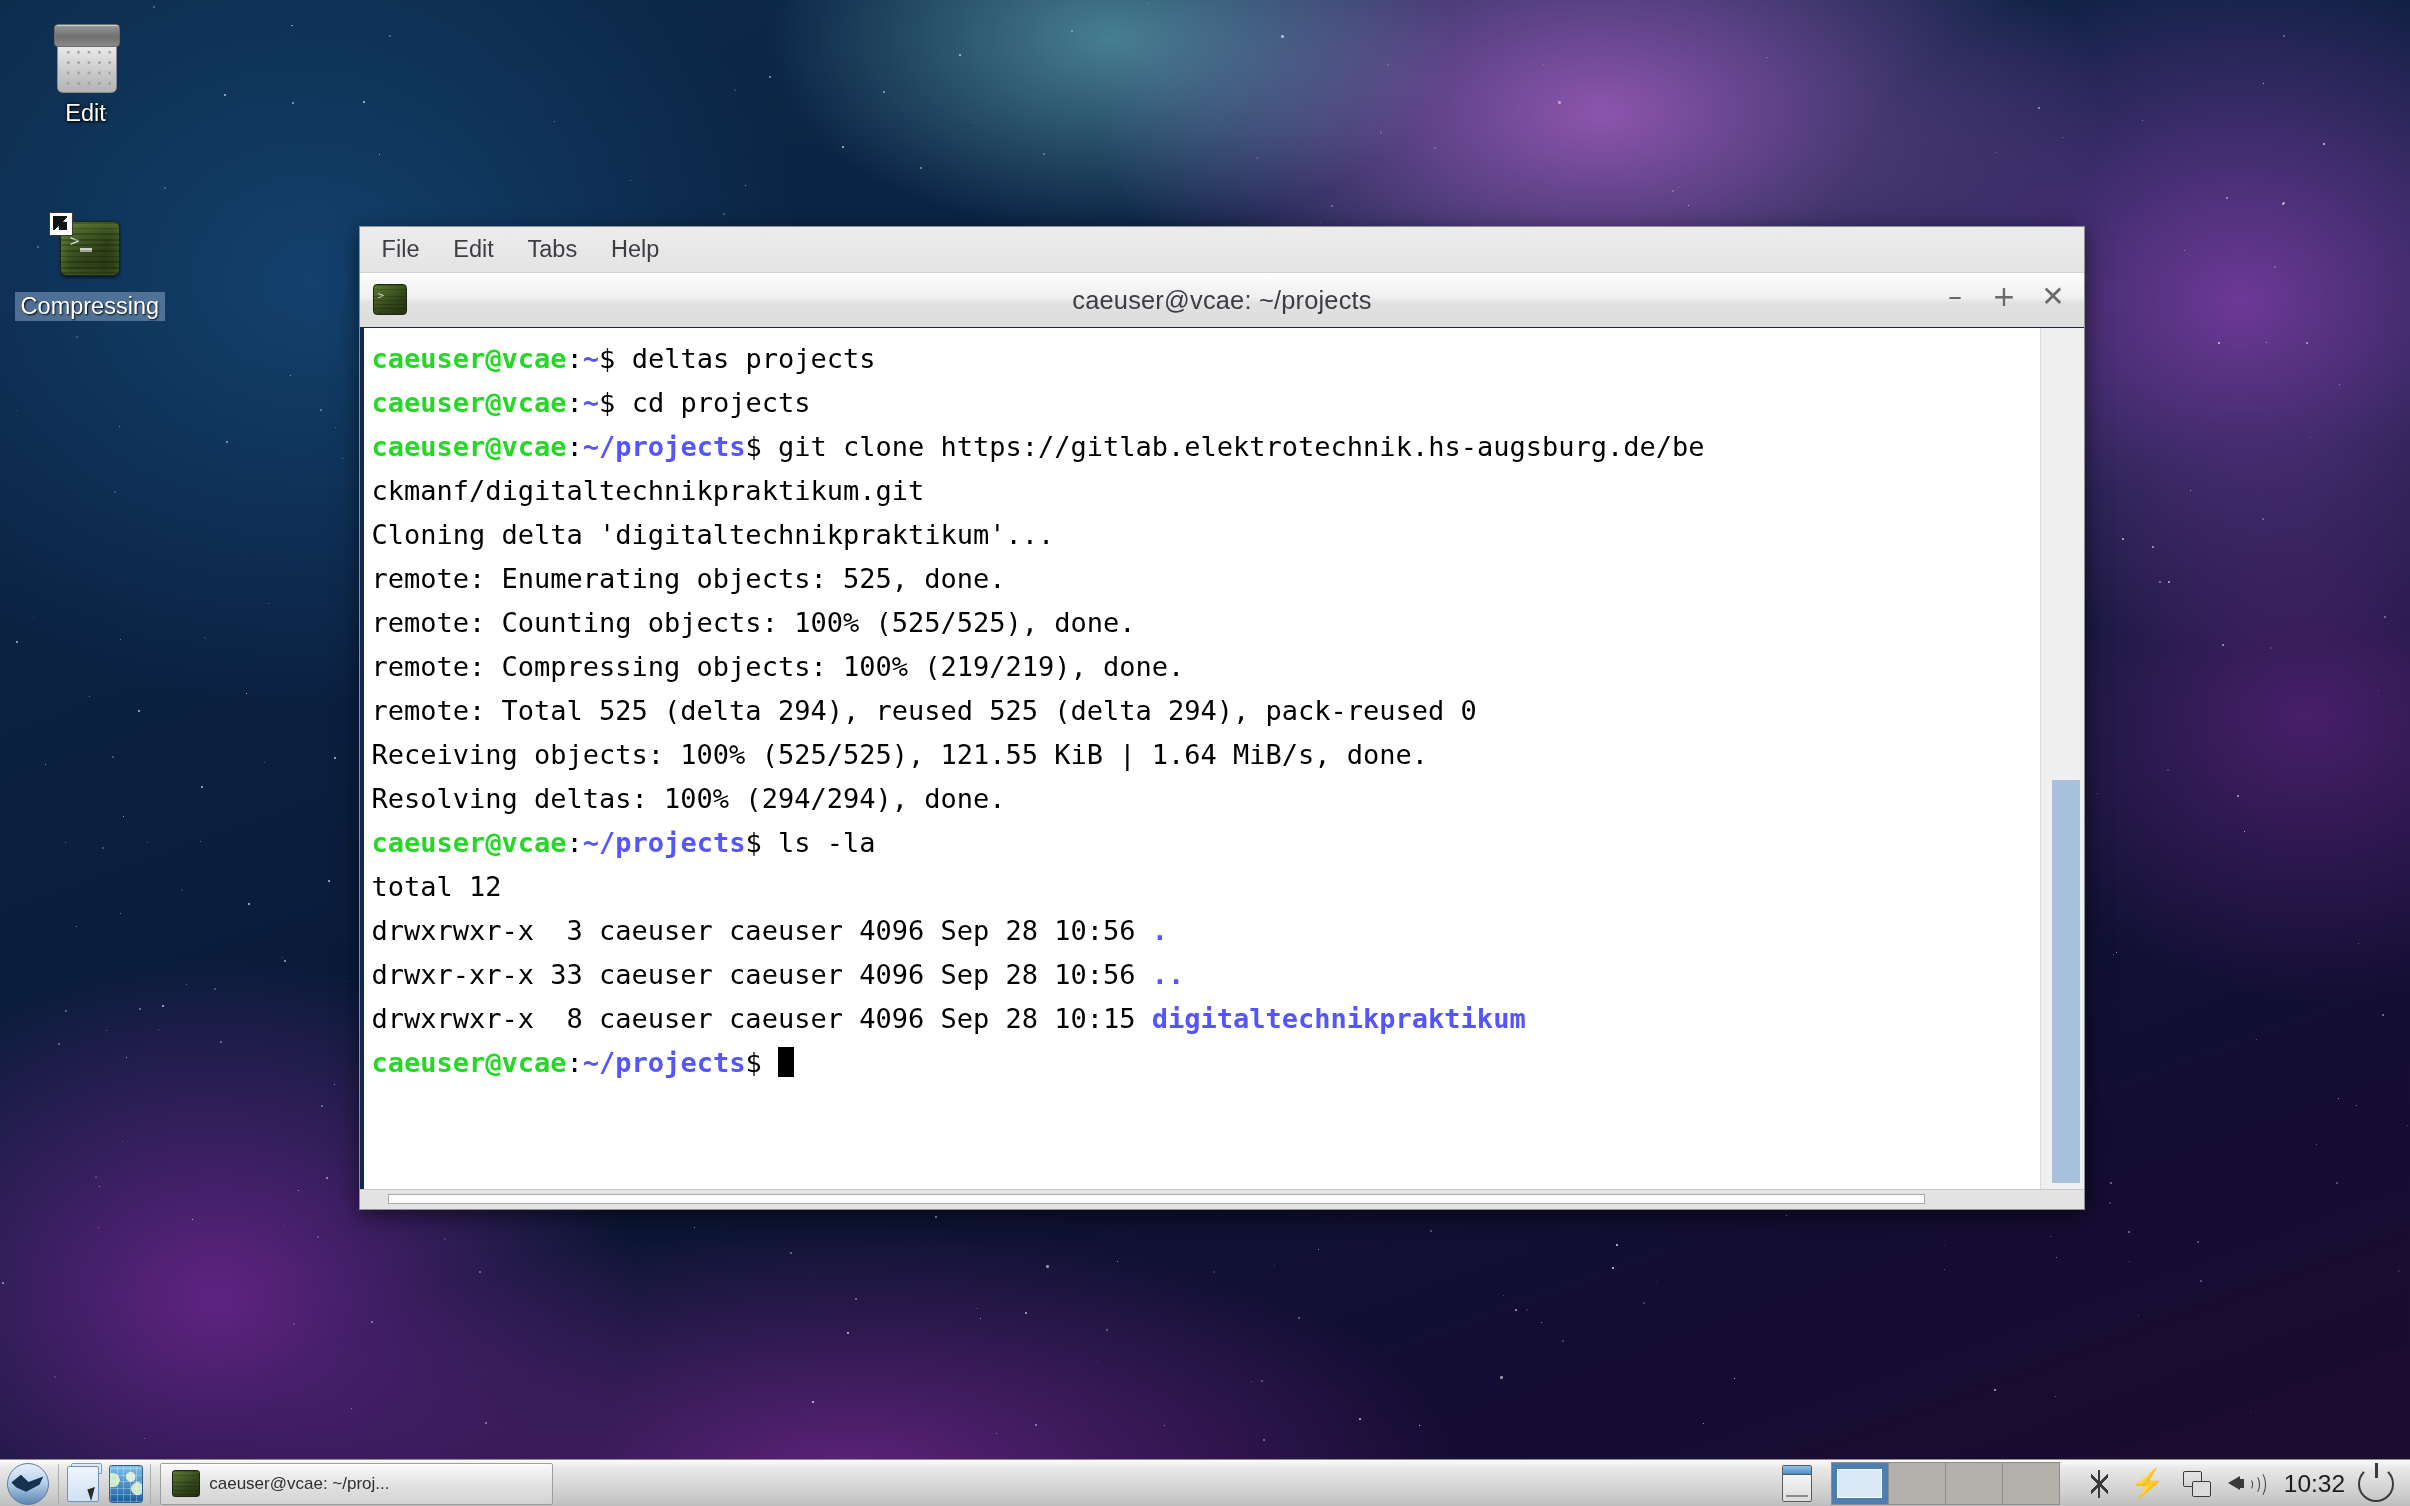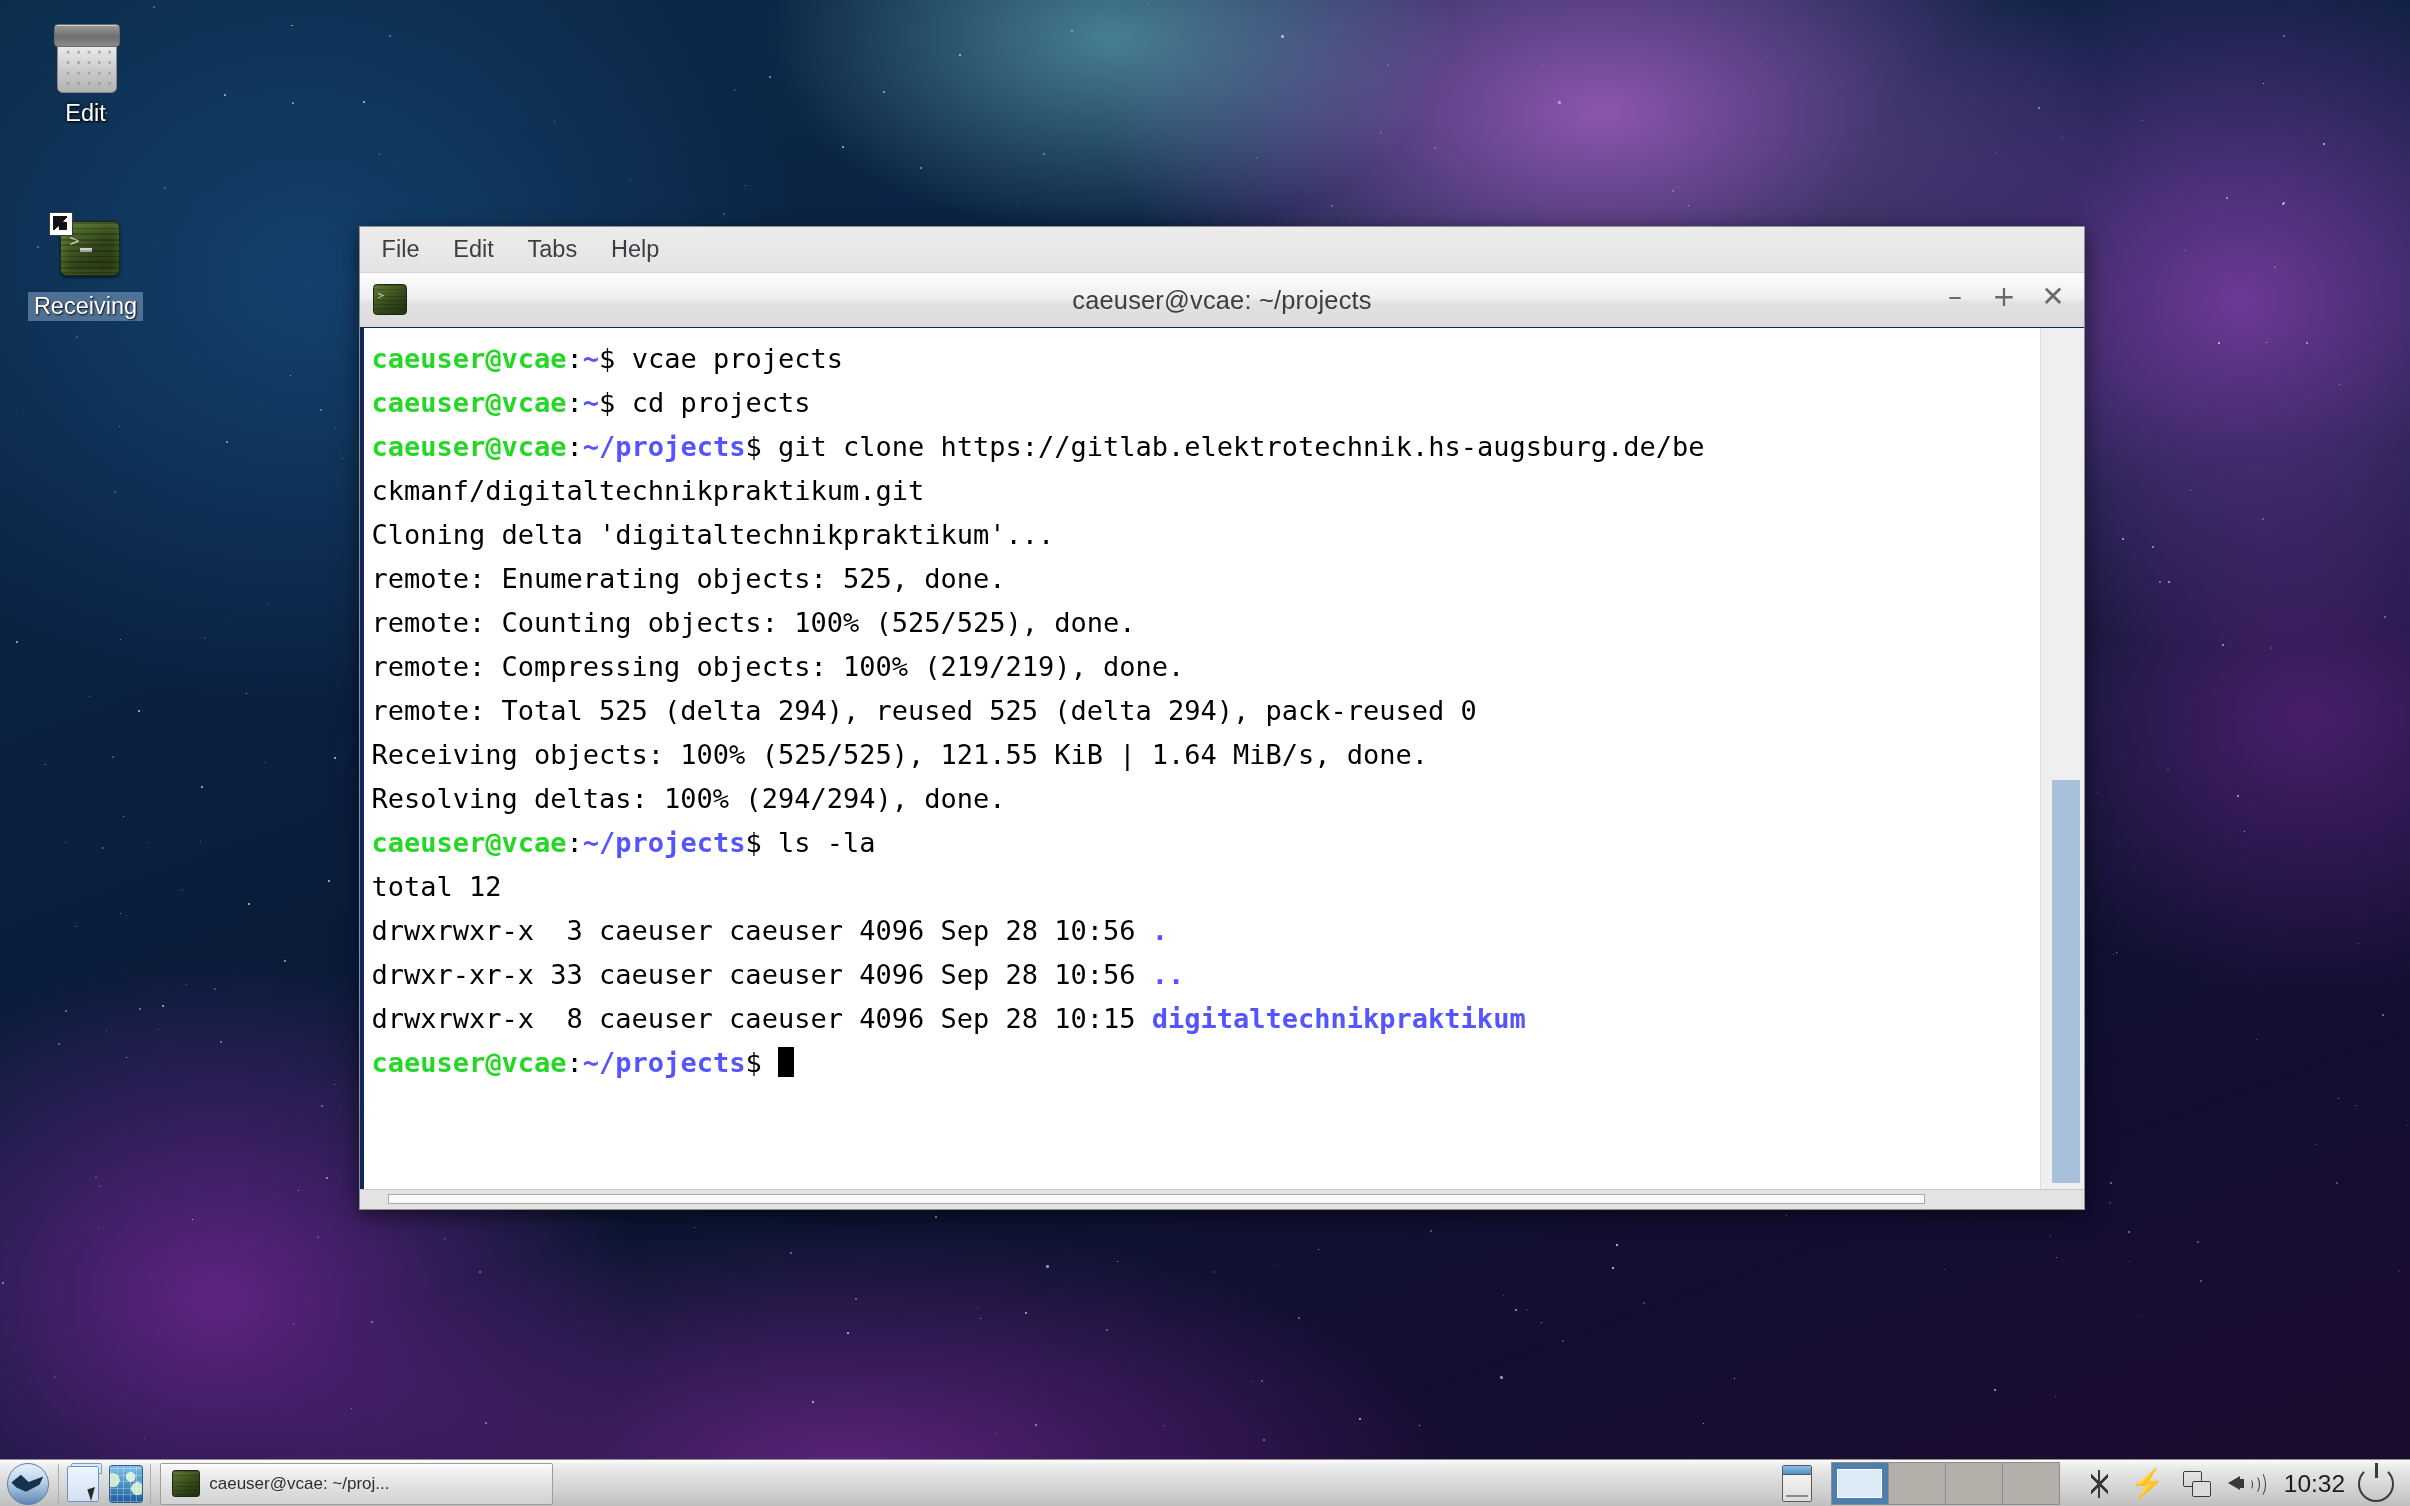--- a/index.html
+++ b/index.html
@@ -614,21 +614,21 @@
 </div>
 
 <div class="desk-icon selected" id="icon-lxterm" style="left:15px;top:212px;">
   <div class="glyph">
     <div class="term-ico">
         <span class="pr">&gt;</span>
         <span class="cur"></span>
       </div>
     <div class="term-badge"></div>
   </div>
-  <div class="lbl">Receiving</div>
+  <div class="lbl">Compressing</div>
 </div>
 
 <div id="termwin">
 
   <div id="menubar">
     <div class="mi">File</div>
     <div class="mi">Edit</div>
     <div class="mi">Tabs</div>
     <div class="mi">Help</div>
   </div>
@@ -640,21 +640,21 @@
     <div id="wtitle">caeuser@vcae: ~/projects</div>
     <div class="wbtns">
       <div class="wbtn">–</div>
       <div class="wbtn">+</div>
       <div class="wbtn">✕</div>
     </div>
   </div>
 
   <div id="termbody">
     <div id="termtextwrap">
-      <div id="termtext"><span class="g">caeuser@vcae</span><span class="k">:</span><span class="b">~</span><span class="k">$ </span><span class="k">vcae projects</span>
+      <div id="termtext"><span class="g">caeuser@vcae</span><span class="k">:</span><span class="b">~</span><span class="k">$ </span><span class="k">deltas projects</span>
 <span class="g">caeuser@vcae</span><span class="k">:</span><span class="b">~</span><span class="k">$ </span><span class="k">cd projects</span>
 <span class="g">caeuser@vcae</span><span class="k">:</span><span class="b">~/projects</span><span class="k">$ </span><span class="k">git clone https://gitlab.elektrotechnik.hs-augsburg.de/be</span>
 <span class="k">ckmanf/digitaltechnikpraktikum.git</span>
 <span class="k">Cloning delta 'digitaltechnikpraktikum'...</span>
 <span class="k">remote: Enumerating objects: 525, done.</span>
 <span class="k">remote: Counting objects: 100% (525/525), done.</span>
 <span class="k">remote: Compressing objects: 100% (219/219), done.</span>
 <span class="k">remote: Total 525 (delta 294), reused 525 (delta 294), pack-reused 0</span>
 <span class="k">Receiving objects: 100% (525/525), 121.55 KiB | 1.64 MiB/s, done.</span>
 <span class="k">Resolving deltas: 100% (294/294), done.</span>

